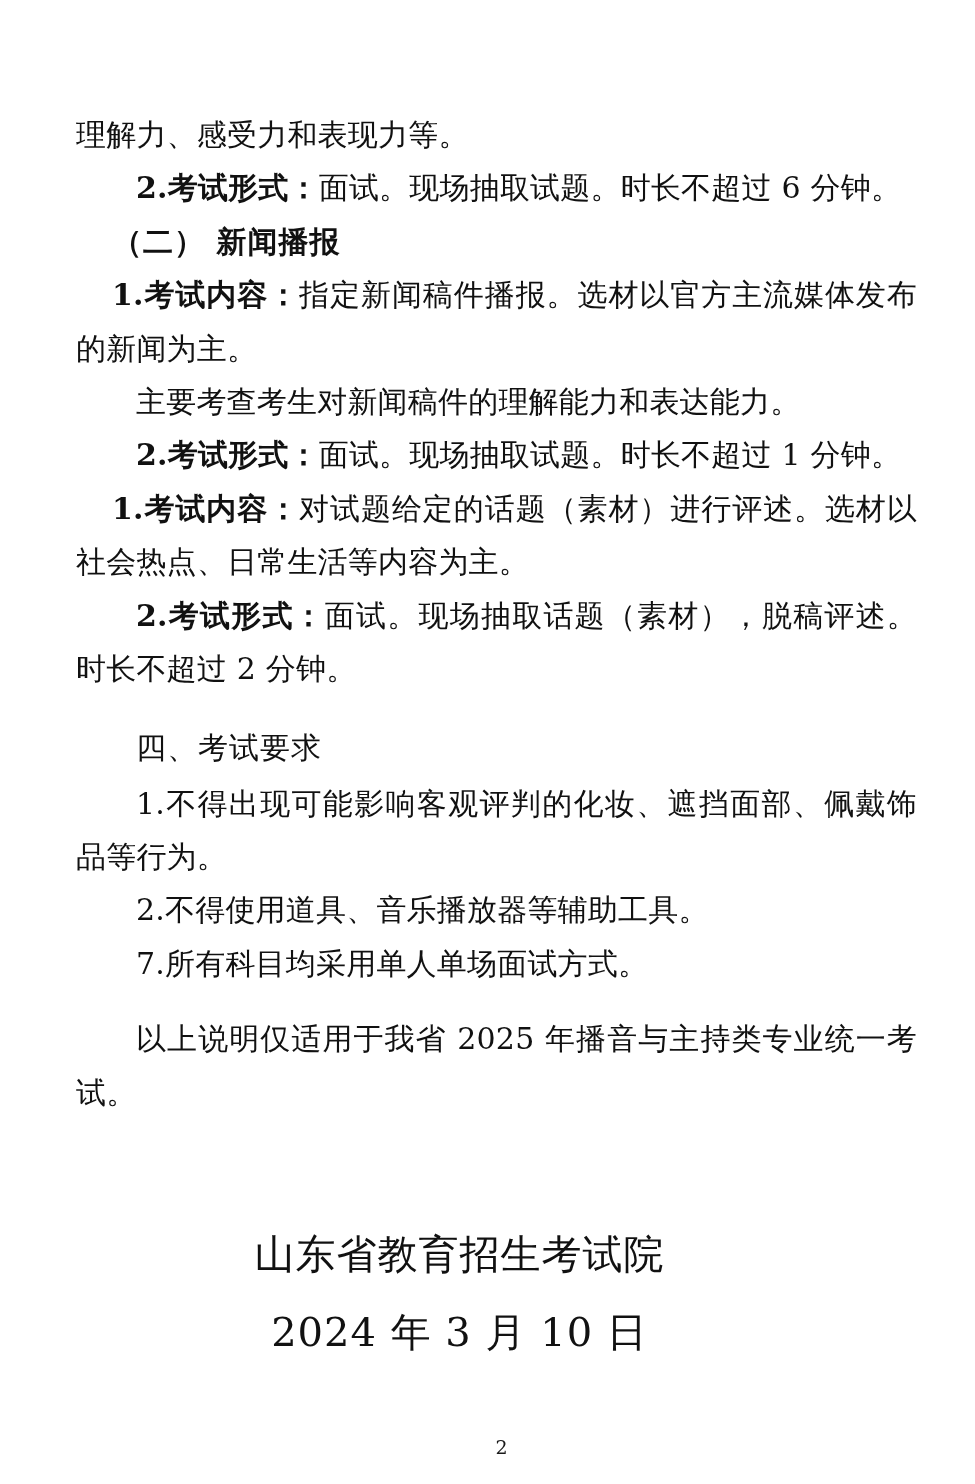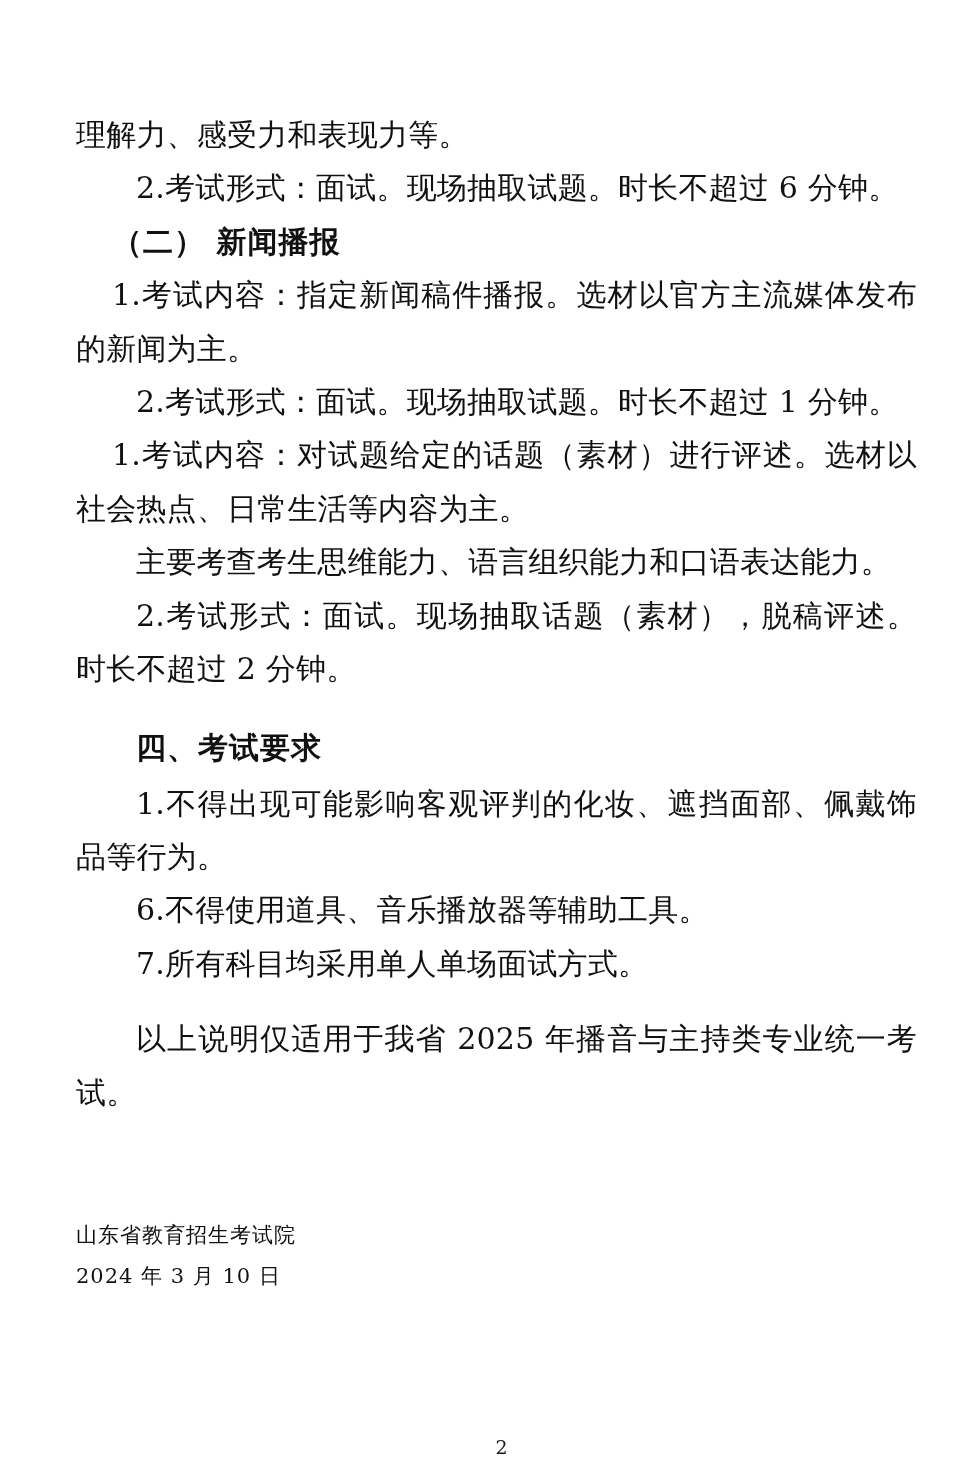--- a/index.html
+++ b/index.html
@@ -35,43 +35,43 @@
     margin: 0;
     padding: 0;
   }
   .indent {
     text-indent: 2em;
   }
   .indent-sm {
     text-indent: 1.2em;
   }
   .heading {
-    font-weight: bold;
+    font-weight: normal;
     margin-top: 26px;
     margin-bottom: 2px;
     text-indent: 2em;
     letter-spacing: 1px;
   }
   .subhead {
     font-weight: bold;
     text-indent: 1.2em;
     letter-spacing: 1px;
   }
   .label {
-    font-weight: normal;
+    font-weight: bold;
   }
   .gap-top {
     margin-top: 22px;
   }
   .signature-block {
     margin-top: 96px;
-    text-align: left;
+    text-align: center;
     padding-right: 74px;
     line-height: 1.95;
-    font-size: 21px;
+    font-size: 40px;
   }
   .sig-line {
     display: block;
     letter-spacing: 1px;
   }
   .page-number {
     position: absolute;
     left: 0;
     right: 0;
     bottom: 26px;
@@ -96,48 +96,48 @@
     </p>
 
     <p class="p subhead">
       <span>（二） 新闻播报</span>
     </p>
 
     <p class="p indent-sm">
       <span class="label">1.考试内容：</span><span>指定新闻稿件播报。选材以官方主流媒体发布的新闻为主。</span>
     </p>
 
+    <p class="p indent">
+      <span>主要考查考生对新闻稿件的理解能力和表达能力。</span>
+    </p>
 
     <p class="p indent">
       <span class="label">2.考试形式：</span><span>面试。现场抽取试题。时长不超过 1 分钟。</span>
     </p>
 
 
     <p class="p indent-sm">
       <span class="label">1.考试内容：</span><span>对试题给定的话题（素材）进行评述。选材以社会热点、日常生活等内容为主。</span>
     </p>
 
-    <p class="p indent">
-      <span>主要考查考生思维能力、语言组织能力和口语表达能力。</span>
-    </p>
 
     <p class="p indent">
       <span class="label">2.考试形式：</span><span>面试。现场抽取话题（素材），脱稿评述。时长不超过 2 分钟。</span>
     </p>
 
     <p class="p heading">
       <span>四、考试要求</span>
     </p>
 
     <p class="p indent">
       <span>1.不得出现可能影响客观评判的化妆、遮挡面部、佩戴饰品等行为。</span>
     </p>
 
     <p class="p indent">
-      <span>6.不得使用道具、音乐播放器等辅助工具。</span>
+      <span>2.不得使用道具、音乐播放器等辅助工具。</span>
     </p>
 
     <p class="p indent">
       <span>7.所有科目均采用单人单场面试方式。</span>
     </p>
 
     <p class="p indent gap-top">
       <span>以上说明仅适用于我省 2025 年播音与主持类专业统一考试。</span>
     </p>
 

